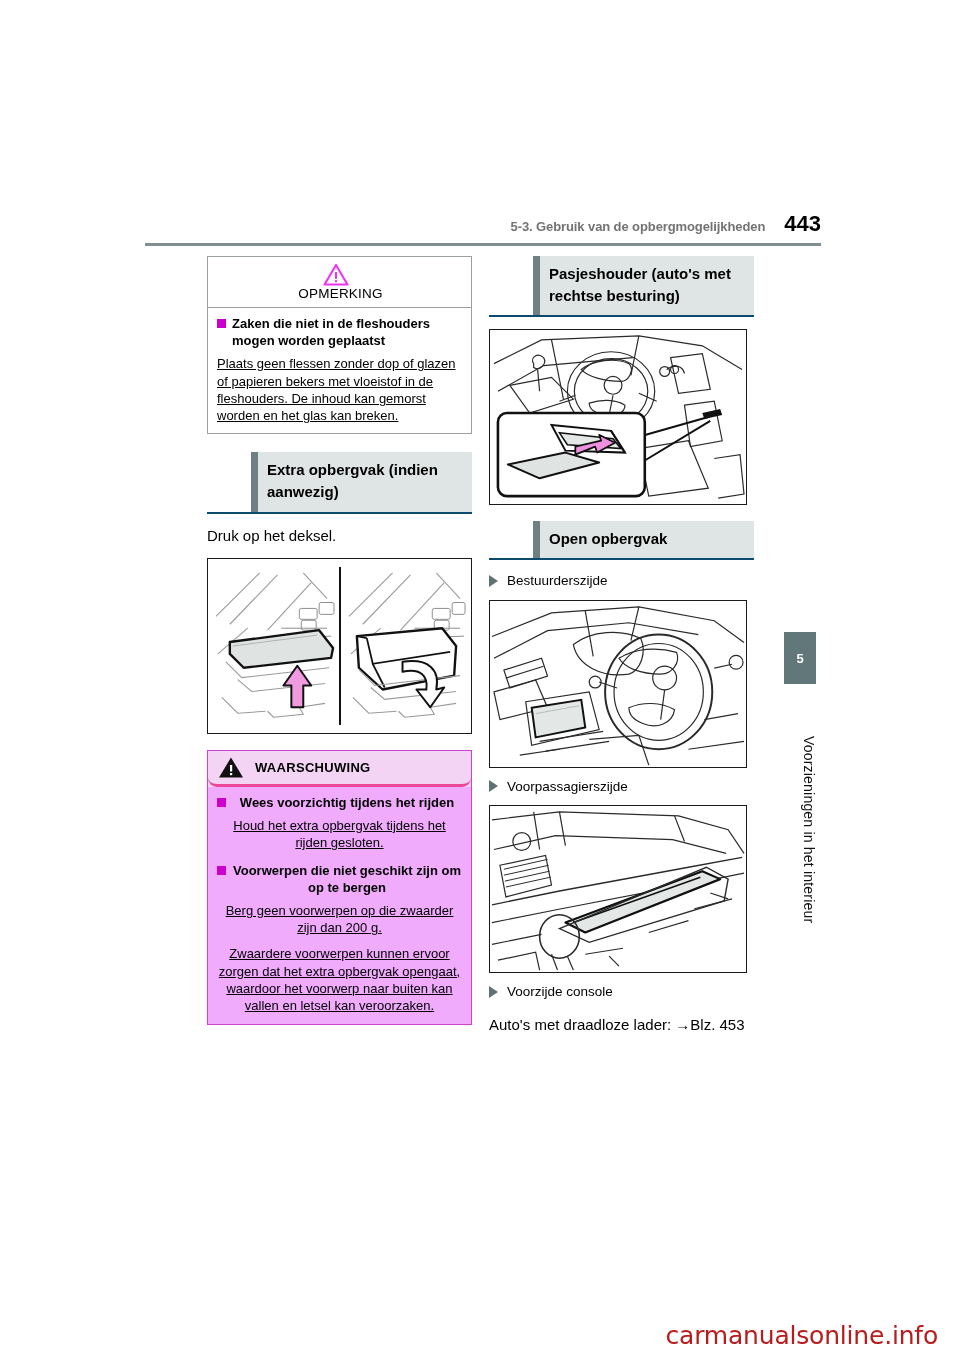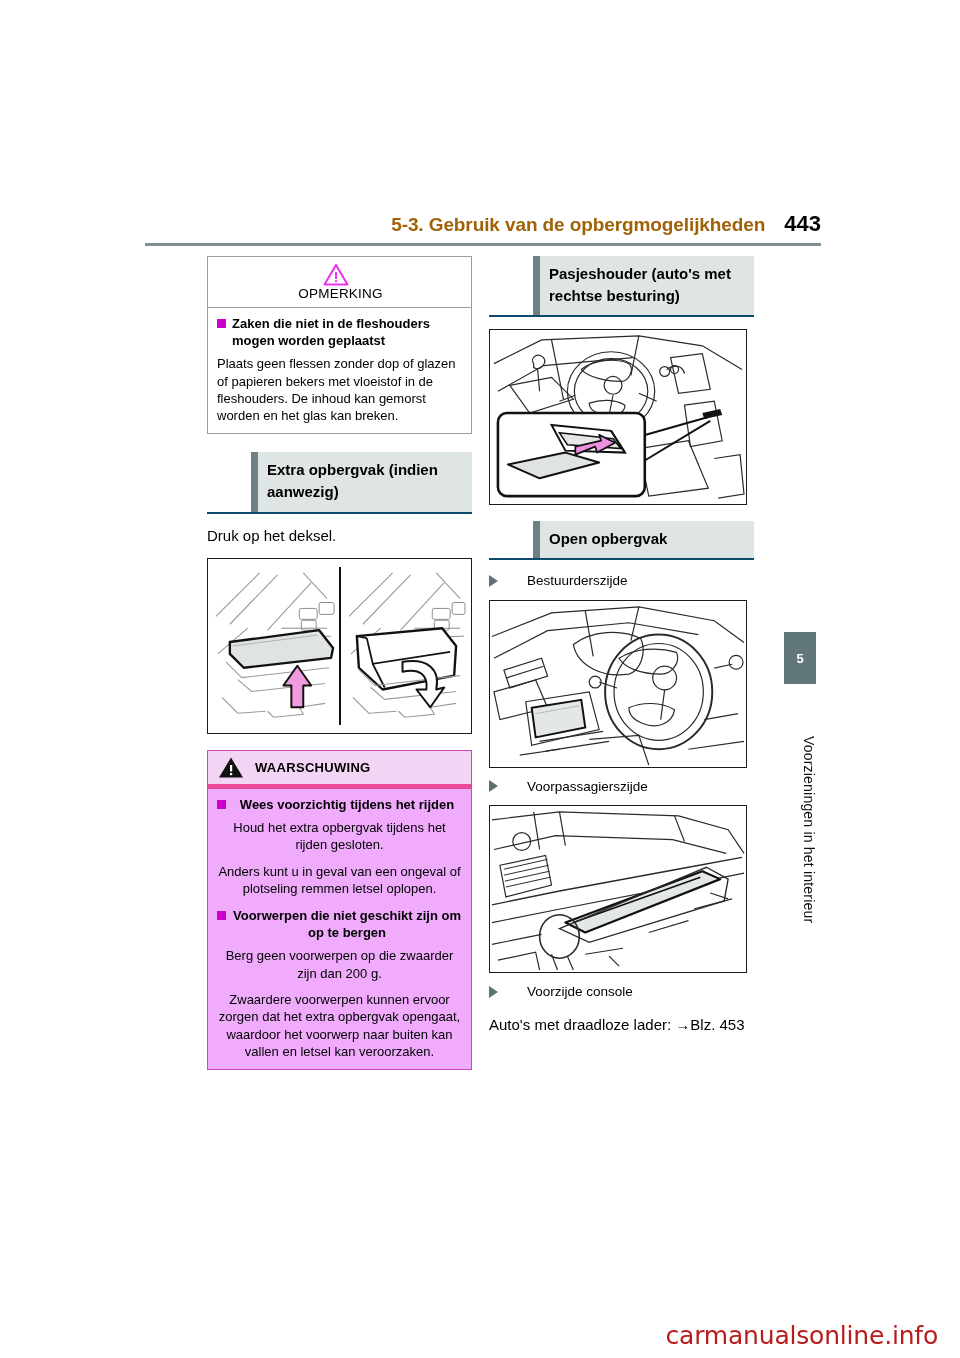--- a/index.html
+++ b/index.html
@@ -20,24 +20,24 @@
   .page-header {
     position: absolute;
     left: 145px;
     top: 213px;
     width: 676px;
     display: flex;
     align-items: baseline;
     justify-content: flex-end;
   }
   .header-title {
-    font-size: 19px;
+    font-size: 13px;
     font-weight: bold;
     letter-spacing: -0.1px;
-    color: #a16207;
+    color: #737373;
   }
   .header-pageno {
     font-size: 22px;
     font-weight: bold;
     margin-left: 19px;
     line-height: 1;
   }
   .header-rule {
     position: absolute;
     left: 145px;
@@ -111,21 +111,22 @@
   
   .warn-box {
     border: 1px solid #cc44cc;
     background: #f4d4f4;
     margin-top: 16px;
   }
   .warn-head {
     display: flex;
     align-items: center;
     padding: 5px 8px 5px 10px;
-    border-bottom: 5px solid #ec4899;
+    border-bottom: 3px solid #ec4899;
+    border-radius: 9px;
   }
   .warn-head .tri-solid {
     flex: 0 0 auto;
     margin-right: 11px;
     line-height: 0;
   }
   .warn-head-label {
     font-size: 13px;
     font-weight: bold;
     letter-spacing: 0.3px;
@@ -152,35 +153,35 @@
     font-size: 13px;
     font-weight: bold;
     line-height: 1.32;
     flex: 1 1 auto;
   }
 
   .para {
     font-size: 13px;
     line-height: 1.33;
     margin: 0 0 9px 0;
+    text-decoration: underline;
   }
   .para:last-child { margin-bottom: 0; }
 
   .body-line {
     font-size: 15px;
     line-height: 1.35;
     margin: 0 0 12px 0;
   }
 
   
   .tri-item {
     display: flex;
     align-items: center;
     margin: 10px 0 10px 0;
-    gap: 20px;
   }
   .tri-bullet {
     flex: 0 0 auto;
     width: 0;
     height: 0;
     border-top: 6px solid transparent;
     border-bottom: 6px solid transparent;
     border-left: 9px solid #5f7273;
     margin-right: 9px;
   }
@@ -355,21 +356,20 @@
       </span>
       <span class="warn-head-label">WAARSCHUWING</span>
     </div>
     <div class="warn-body">
 
       <div class="sq-item">
         <span class="sq-marker"></span>
         <span class="sq-text">Wees voorzichtig tijdens het rijden</span>
       </div>
       <p class="para">Houd het extra opbergvak tijdens het rijden gesloten.</p>
-      <p class="para">Anders kunt u in geval van een ongeval of plotseling remmen letsel oplopen.</p>
 
       <div class="sq-item" style="margin-top:10px;">
         <span class="sq-marker"></span>
         <span class="sq-text">Voorwerpen die niet geschikt zijn om op te bergen</span>
       </div>
       <p class="para">Berg geen voorwerpen op die zwaarder zijn dan 200 g.</p>
       <p class="para">Zwaardere voorwerpen kunnen ervoor zorgen dat het extra opbergvak opengaat, waardoor het voorwerp naar buiten kan vallen en letsel kan veroorzaken.</p>
 
     </div>
   </div>

